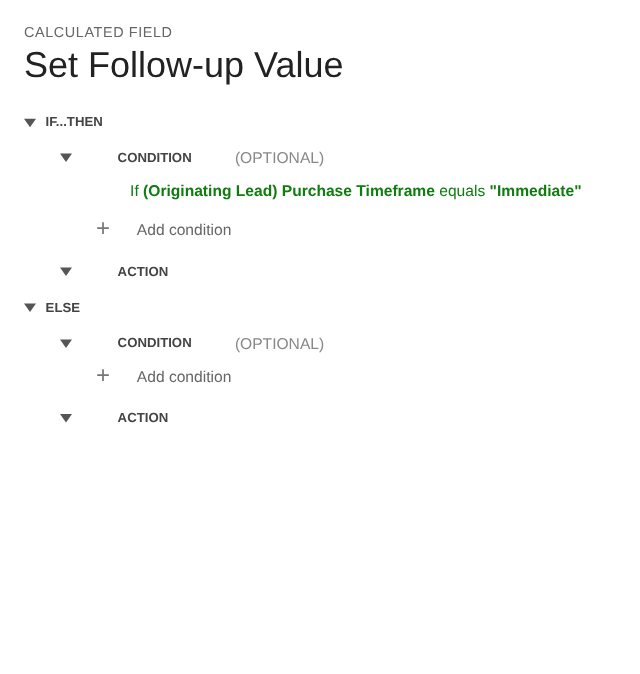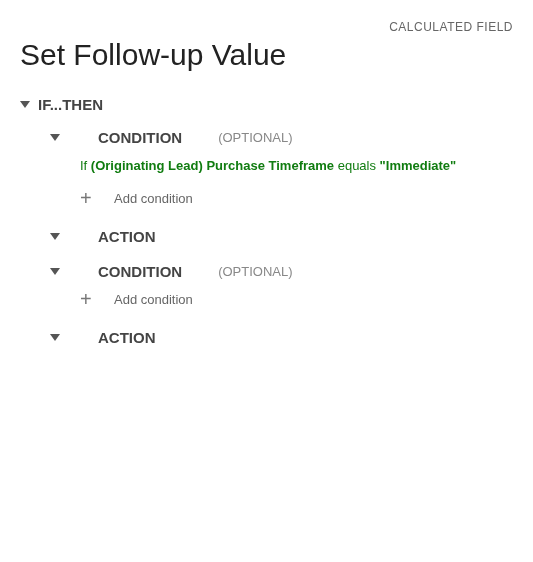--- a/index.html
+++ b/index.html
@@ -8,21 +8,20 @@
     padding: 20px;
     width: 533px;
     box-sizing: border-box;
     color: #333;
     font-size: 13px;
   }
   .eyebrow {
     font-size: 12px;
     color: #666;
     letter-spacing: 0.5px;
-    text-align: right;
   }
   .title {
     font-size: 30px;
     font-weight: 300;
     color: #222;
     margin: 4px 0 24px 0;
   }
   .row {
     display: flex;
     align-items: center;
@@ -36,29 +35,30 @@
     border-top: 7px solid #555;
     margin-right: 8px;
     flex-shrink: 0;
   }
   .lvl0 { margin-left: 0px; }
   .lvl1 { margin-left: 30px; gap: 30px; }
   .lvl2 { margin-left: 60px; margin-top: 10px; margin-bottom: 10px; }
   .hdr {
     font-weight: 700;
     color: #444;
-    font-size: 15px;
+    font-size: 11px;
   }
   .optional {
     color: #888;
     font-weight: 400;
     margin-left: 6px;
   }
   .cond-line {
     line-height: 1.6;
+    text-align: center;
   }
   .green-bold { color: #107c10; font-weight: 700; }
   .green { color: #107c10; }
   .blue-bold { color: #00188f; font-weight: 700; }
   .blue { color: #00188f; }
   .add-row {
     display: flex;
     align-items: center;
     color: #666;
     margin-top: 8px;
@@ -101,20 +101,24 @@
 
   <div class="block">
     <div class="row lvl1">
       <span class="caret"></span>
       <span class="hdr">ACTION</span>
     </div>
   </div>
 </div>
 
 <div class="block">
+  <div class="row lvl0">
+    <span class="caret"></span>
+    <span class="hdr">ELSE</span>
+  </div>
 
   <div class="block" style="margin-top:16px;">
     <div class="row lvl1">
       <span class="caret"></span>
       <span class="hdr">CONDITION</span>
       <span class="optional">(OPTIONAL)</span>
     </div>
     <div class="lvl2 add-row">
       <span class="plus">+</span>
       <span>Add condition</span>

